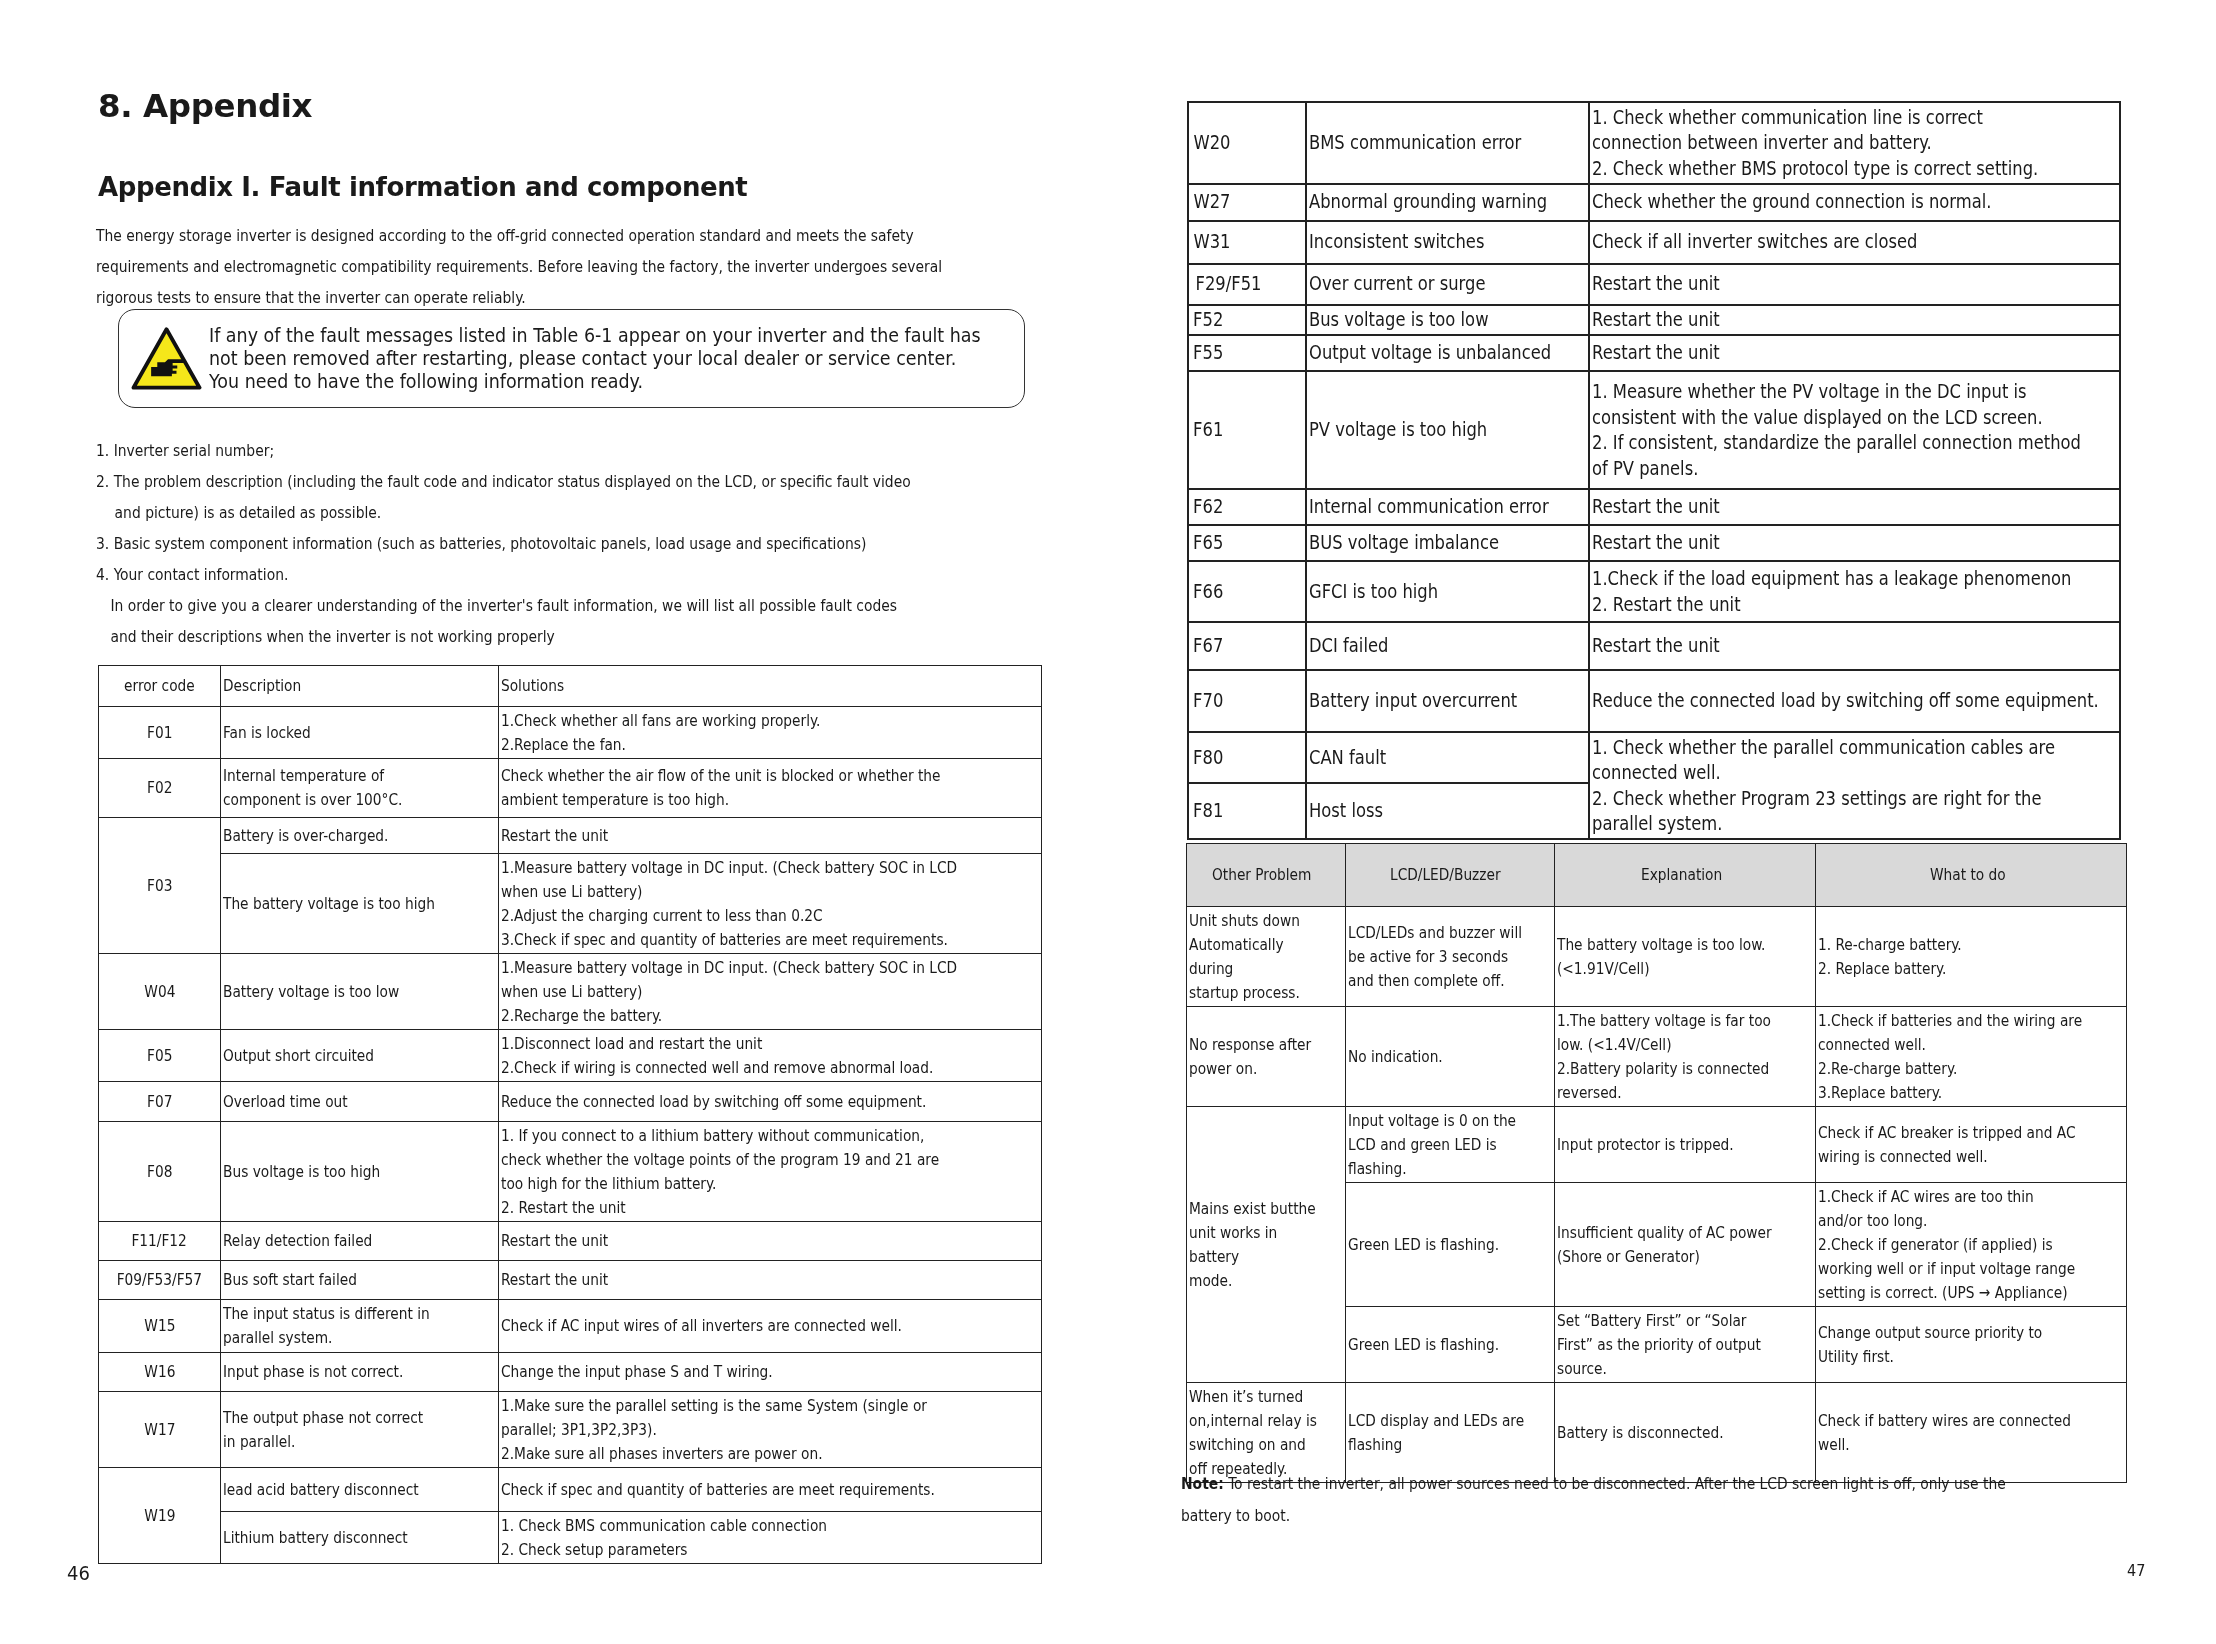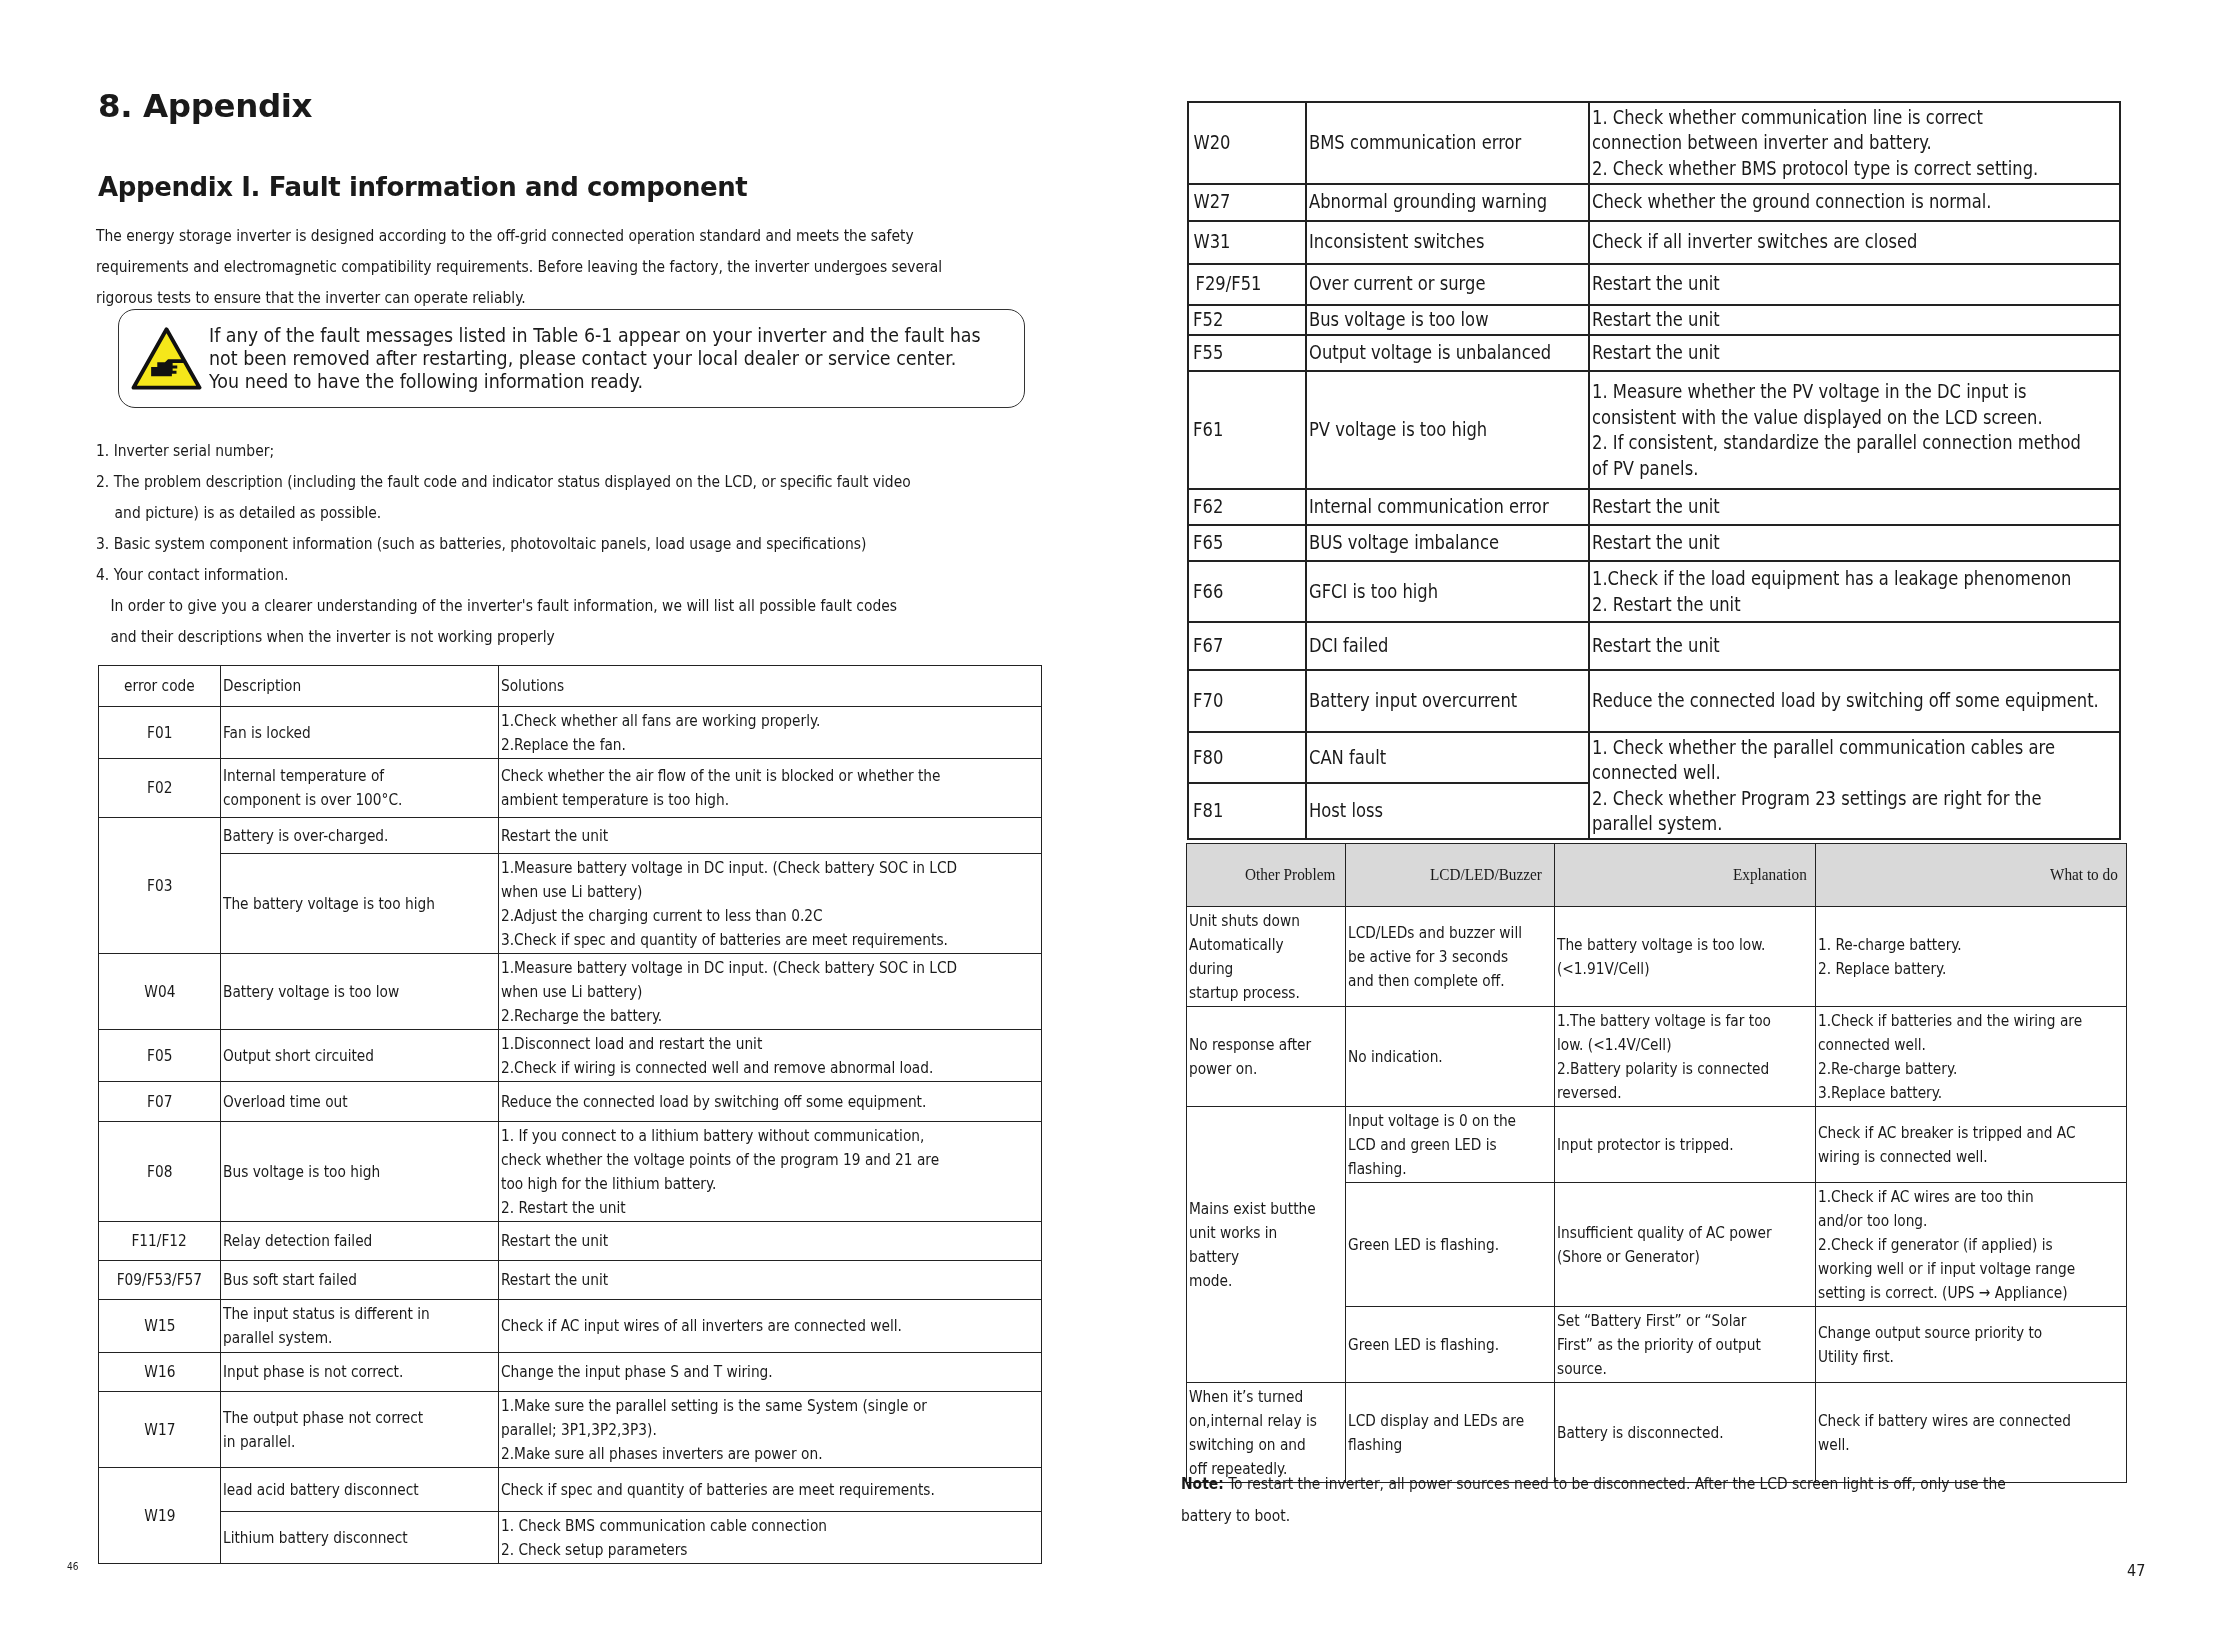--- a/index.html
+++ b/index.html
@@ -27,27 +27,27 @@
   .lt .txt { display: inline-block; transform: scaleX(0.92); transform-origin: left center; white-space: nowrap; }
   .lt .ctxt { display: inline-block; transform: scaleX(0.92); white-space: nowrap; }
 
   .rt { left: 1187px; top: 101px; width: 932px; font-size: 18.6px; line-height: 25.5px; }
   .rt td { border: 2.3px solid #222; font-family: "DejaVu Sans", sans-serif; }
   .rt .c { text-align: left; }
   .rt .txt { display: inline-block; transform: scaleX(0.88); transform-origin: left center; white-space: nowrap; }
   .rt .ctxt { display: inline-block; transform: scaleX(0.88); white-space: nowrap; }
 
   .ot { left: 1186px; top: 843px; width: 939px; font-size: 16.6px; line-height: 24px; }
-  .ot th { background: #d9d9d9; text-align: right; height: 59px; font-family: Liberation Serif, serif; }
+  .ot th { background: #d9d9d9; text-align: center; height: 59px; }
   .ot td, .ot th { border: 1.5px solid #222; }
   .ot .txt { display: inline-block; transform: scaleX(0.92); transform-origin: left center; white-space: nowrap; }
 
   .note { left: 1181px; top: 1468px; font-size: 16.6px; line-height: 32px; transform: scaleX(0.93); transform-origin: left top; white-space: nowrap; }
   .note b { font-weight: bold; }
-  .pgl { left: 67px; top: 1561px; font-size: 10px; }
+  .pgl { left: 67px; top: 1561px; font-size: 20px; }
   .pgr { left: 2127px; top: 1561px; font-size: 16px; }
 </style>
 </head>
 <body>
 
 <div class="abs h1">8. Appendix</div>
 <div class="abs h2">Appendix I. Fault information and component</div>
 
 <div class="abs intro">
   <p>The energy storage inverter is designed according to the off-grid connected operation standard and meets the safety</p>

